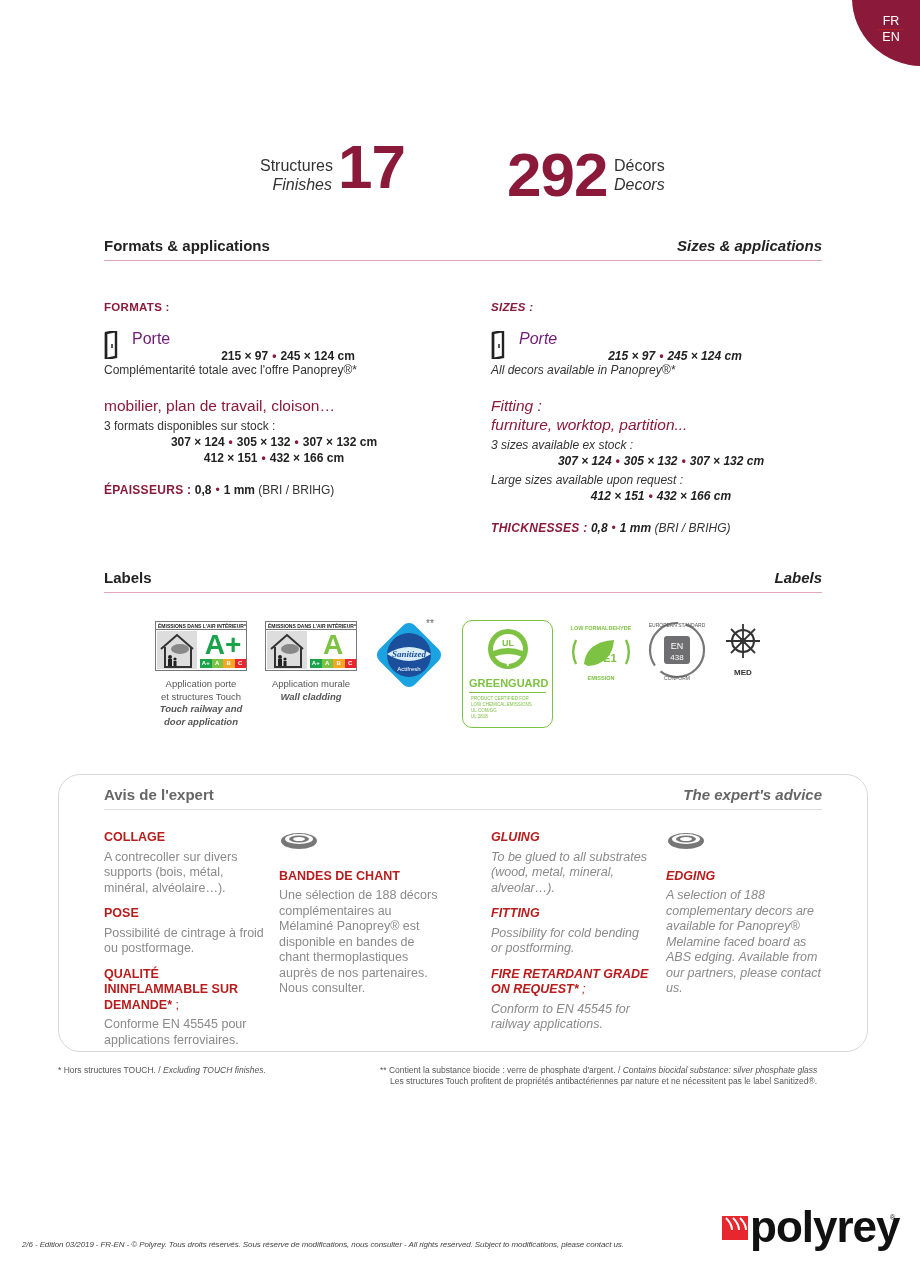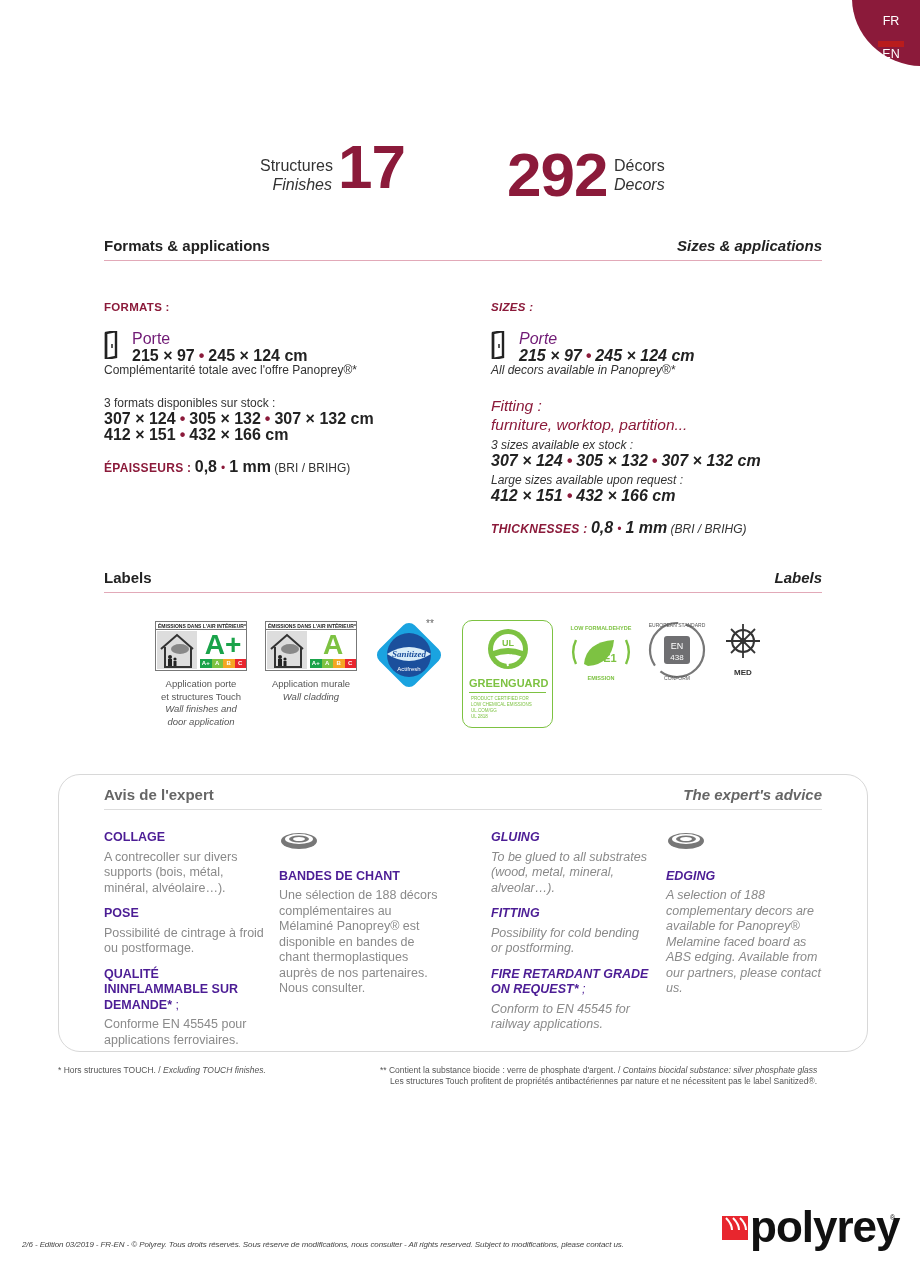--- a/index.html
+++ b/index.html
@@ -1,60 +1,60 @@
 <!DOCTYPE html>
 <html><head>
 <meta charset="utf-8">
 <style>
   * { box-sizing: border-box; margin: 0; padding: 0; }
   html, body { width: 920px; height: 1272px; background: #ffffff; overflow: hidden; }
   body { position: relative; font-family: "Liberation Sans", sans-serif; color: #222; }
 
   .lang-badge { position: absolute; top: -70px; left: 852px; width: 140px; height: 136px; border-radius: 50%; background: #8b1a3a; }
   .lang-text { position: absolute; top: 14px; left: 878px; width: 26px; text-align: center; color: #fff; font-size: 12.5px; line-height: 14px; }
-  .lang-text .fr { display: block; border-bottom: 6px solid #b91c1c; padding-bottom: 13px; }
+  .lang-text .fr { display: block; border-bottom: 1px solid #b91c1c; padding-bottom: 1px; }
   .lang-text .en { display: block; }
 
   .stats { position: absolute; top: 130px; left: 0; width: 808px; height: 70px; }
   .stat-labels { position: absolute; font-size: 16px; line-height: 19px; color: #333; }
   .stat-labels .it { font-style: italic; }
   .stat-num { position: absolute; font-weight: bold; color: #8b1a3a; font-size: 62px; line-height: 62px; letter-spacing: -1px; }
 
   .section-head { position: absolute; left: 104px; width: 718px; height: 24px; border-bottom: 1.5px solid #e2a9b8; }
   .section-head .l { position: absolute; left: 0; top: 0; font-size: 15px; font-weight: bold; color: #222; }
   .section-head .r { position: absolute; right: 0; top: 0; font-size: 15px; font-weight: bold; font-style: italic; color: #222; }
   .section-head.grey { border-bottom-color: #ddd; }
   .section-head.grey .l, .section-head.grey .r { color: #666; }
 
   .col { position: absolute; width: 340px; font-size: 12px; color: #333; line-height: 15px; }
   .col.en { font-style: italic; }
   .kicker { font-weight: bold; color: #8b1a3a; font-size: 11.5px; letter-spacing: 0.3px; }
   .porte-row { position: relative; padding-left: 28px; margin-top: 14px; }
   .door-icon { position: absolute; left: 0; top: 2px; width: 16px; height: 28px; }
   .porte-title { color: #701a75; font-size: 16px; line-height: 19px; }
-  .dims { font-weight: bold; color: #222; font-size: 16px; line-height: 16px; }
+  .dims { font-weight: bold; color: #222; font-size: 12px; line-height: 16px; text-align: center; }
   .dot { color: #8b1a3a; margin: 0 4px; }
   .sub-title { color: #8b1a3a; font-size: 15.5px; line-height: 19px; margin-top: 18px; }
   .p-line { margin-top: 4px; }
   .thick { margin-top: 16px; }
   .thick .kicker { font-size: 12px; }
 
   .label-item { position: absolute; text-align: center; font-size: 9.5px; line-height: 12.5px; color: #555; }
-  .label-item .it { font-style: italic; }
+  .label-item .it { font-style: italic; font-weight: bold; }
   .emis { width: 92px; height: 50px; border: 1.5px solid #777; background: #fff; position: relative; }
   .emis .top { font-size: 5px; font-weight: bold; text-align: left; padding: 1px 2px; border-bottom: 1px solid #777; height: 8px; line-height: 6px; color: #222; white-space: nowrap; overflow: hidden; }
   .emis .house { position: absolute; left: 1px; top: 9px; width: 40px; height: 38px; background: #ddd; }
   .emis .grade { position: absolute; left: 44px; top: 8px; width: 46px; height: 30px; font-weight: bold; font-size: 28px; line-height: 30px; text-align: center; }
   .emis .scale { position: absolute; left: 44px; bottom: 2px; display: flex; width: 46px; height: 9px; }
   .emis .scale span { flex: 1; font-size: 6px; color: #fff; font-weight: bold; line-height: 9px; text-align: center; }
 
   .expert-box { position: absolute; left: 58px; top: 774px; width: 810px; height: 278px; border: 1px solid #d8d8d8; border-radius: 22px; }
   .exp-col { position: absolute; font-size: 12.5px; color: #8a8a8a; line-height: 15.5px; }
   .exp-col.en { font-style: italic; }
-  .exp-h { font-weight: bold; color: #4c1d95; font-size: 12.5px; margin-top: 10px; margin-bottom: 4px; }
+  .exp-h { font-weight: bold; color: #b91c1c; font-size: 12.5px; margin-top: 10px; margin-bottom: 4px; }
   .exp-h:first-child { margin-top: 0; }
   .exp-h .light { font-weight: normal; }
   .edging-icon { width: 40px; height: 22px; margin-bottom: 12px; }
 
   .foot-note { position: absolute; font-size: 8.5px; color: #555; line-height: 11px; }
   .foot-note .it { font-style: italic; }
   .bottom-line { position: absolute; left: 22px; top: 1240px; font-size: 8px; color: #444; font-style: italic; letter-spacing: -0.1px; }
 
   .logo { position: absolute; left: 722px; top: 1208px; height: 44px; width: 180px; }
   .logo-mark { position: absolute; left: 0; top: 8px; width: 26px; height: 24px; background: #e8262e; }
@@ -96,20 +96,21 @@
       <path d="M2 2 L2 28" stroke="#222" stroke-width="2.4"></path>
       <path d="M8 13 L8 17" stroke="#222" stroke-width="1.5"></path>
     </svg>
     <div class="porte-title">Porte</div>
     <div class="dims">
       <span>215 × 97</span><span class="dot">•</span><span>245 × 124 cm</span>
     </div>
   </div>
   <div style="margin-top:-1px;">Complémentarité totale avec l'offre Panoprey®*</div>
   <div class="sub-title">
+    <div>mobilier, plan de travail, cloison…</div>
   </div>
   <div class="p-line">3 formats disponibles sur stock :</div>
   <div class="dims">
     <span>307 × 124</span><span class="dot">•</span><span>305 × 132</span><span class="dot">•</span><span>307 × 132 cm</span>
   </div>
   <div class="dims">
     <span>412 × 151</span><span class="dot">•</span><span>432 × 166 cm</span>
   </div>
   <div class="thick">
     <span class="kicker">ÉPAISSEURS :</span>
@@ -171,21 +172,21 @@
     <div class="grade" style="color:#1aa34a;">A+</div>
     <div class="scale">
       <span style="background:#1aa34a;">A+</span>
       <span style="background:#7dc242;">A</span>
       <span style="background:#f5a623;">B</span>
       <span style="background:#e8262e;">C</span>
     </div>
   </div>
   <div style="margin-top:7px;">Application porte</div>
   <div>et structures Touch</div>
-  <div class="it">Wall finishes and</div>
+  <div class="it">Touch railway and</div>
   <div class="it">door application</div>
 </div>
 
 <div class="label-item" style="left:265px; top:621px; width:92px;">
   <div class="emis">
     <div class="top">ÉMISSIONS DANS L'AIR INTÉRIEUR*</div>
     <svg class="house" viewBox="0 0 40 38" style="background:#ddd;">
       <path d="M4 18 L20 4 L36 18" fill="none" stroke="#333" stroke-width="2"></path>
       <path d="M8 16 L8 36 L34 36 L34 16" fill="none" stroke="#333" stroke-width="2"></path>
       <ellipse cx="23" cy="18" rx="9" ry="5" fill="#888"></ellipse>

